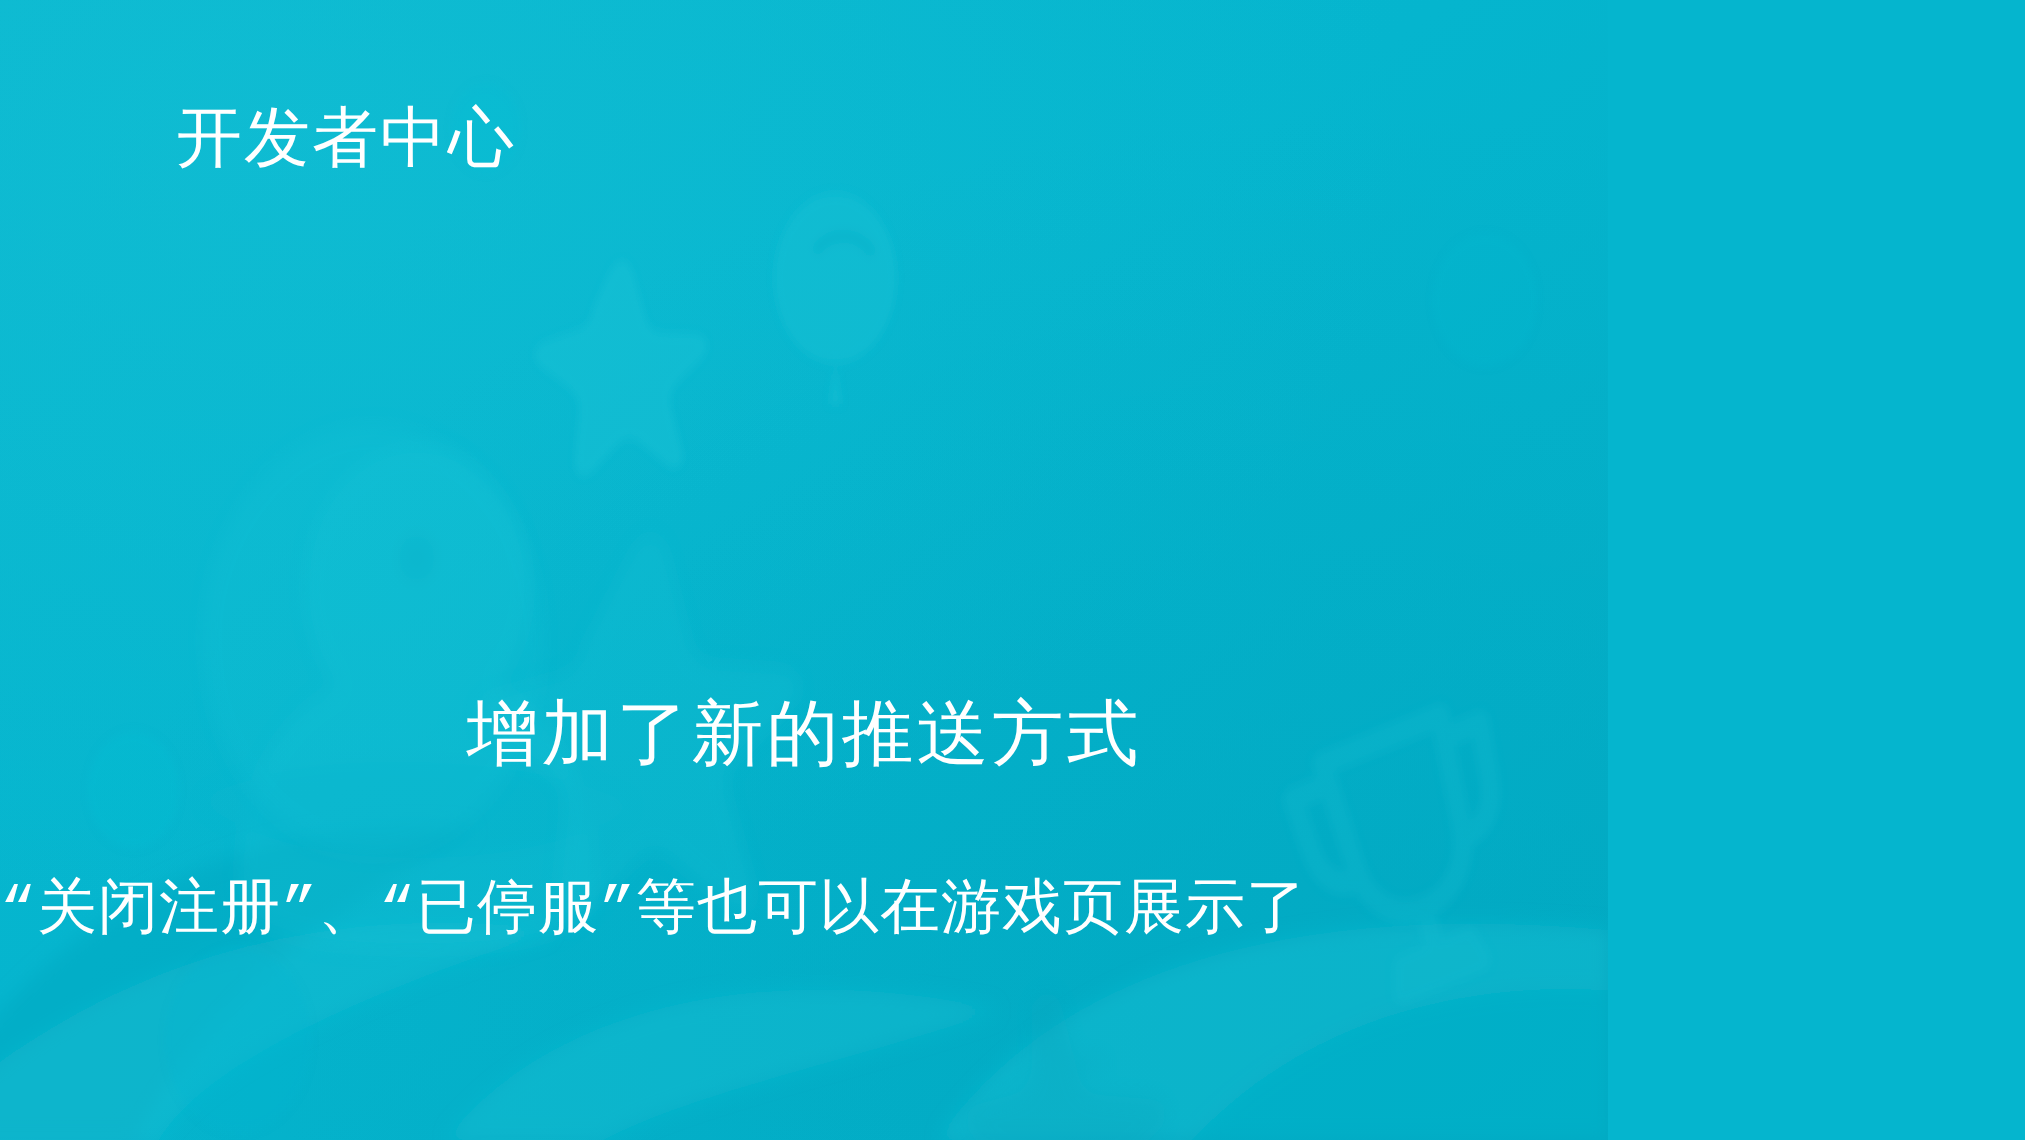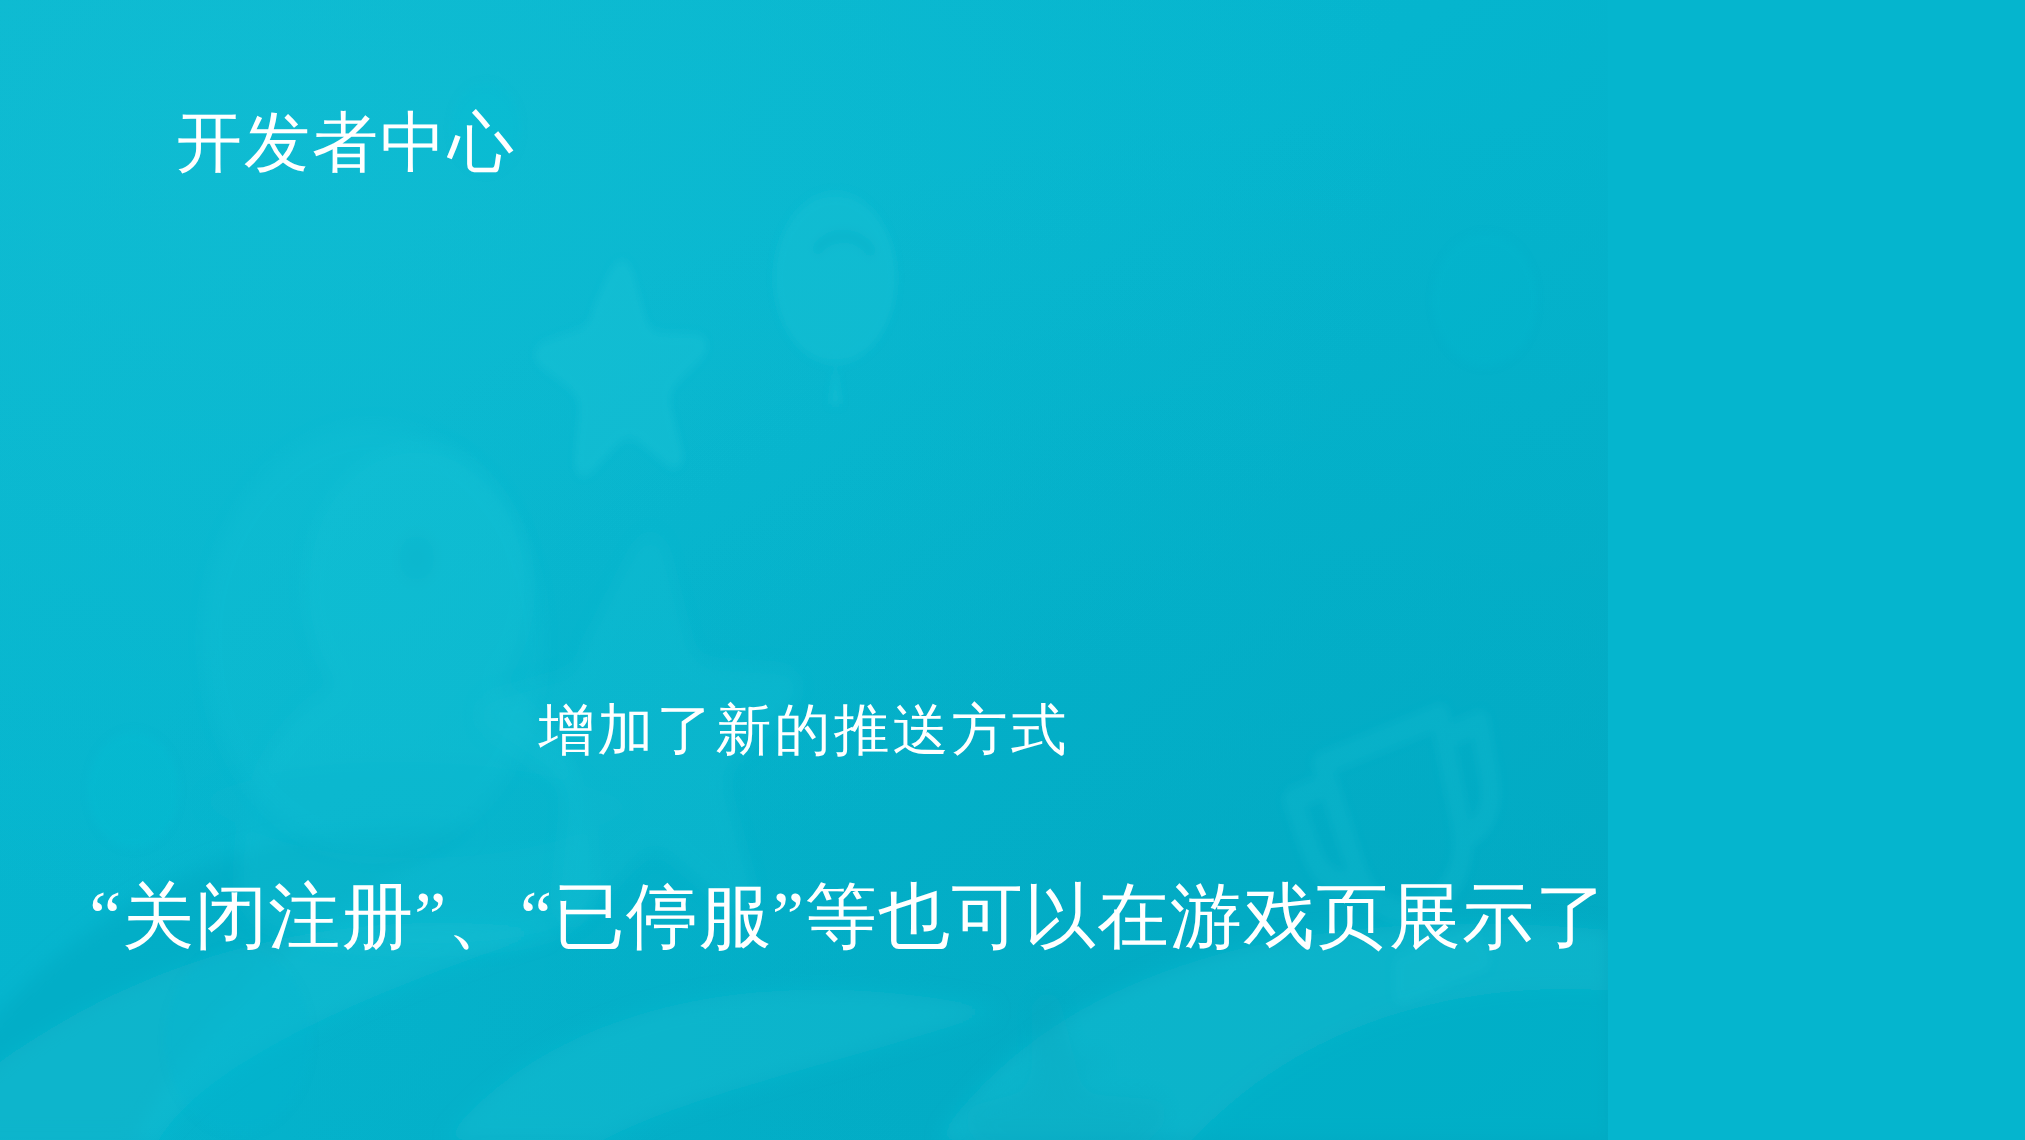--- a/index.html
+++ b/index.html
@@ -6,21 +6,21 @@
     margin: 0;
     padding: 0;
     background: #05b5ce;
   }
   #stage {
     position: relative;
     width: 1608px;
     height: 1140px;
     overflow: hidden;
     background: #7f1d1d;
-    font-family: Liberation Serif, serif;
+    font-family: Liberation Mono, monospace;
   }
 
   
   #bg-decor {
     position: absolute;
     inset: 0;
     width: 100%;
     height: 100%;
     pointer-events: none;
   }
@@ -58,35 +58,35 @@
     white-space: nowrap;
   }
 
   .subtitle {
     position: absolute;
     left: 0;
     right: 0;
     top: 700px;
     text-align: center;
     color: #ffffff;
-    font-size: 56px;
+    font-size: 72px;
     line-height: 1.1;
     font-weight: 400;
     letter-spacing: 3px;
     white-space: nowrap;
   }
 
   .tagline {
     position: absolute;
     left: 0;
     right: 0;
     top: 878px;
-    text-align: right;
-    color: #ffffff;
-    font-size: 72px;
+    text-align: left;
+    color: #ffffff;
+    font-size: 60px;
     line-height: 1.1;
     font-weight: 400;
     letter-spacing: 1px;
     white-space: nowrap;
   }
 </style>
 </head>
 <body>
 
 <div id="stage">

